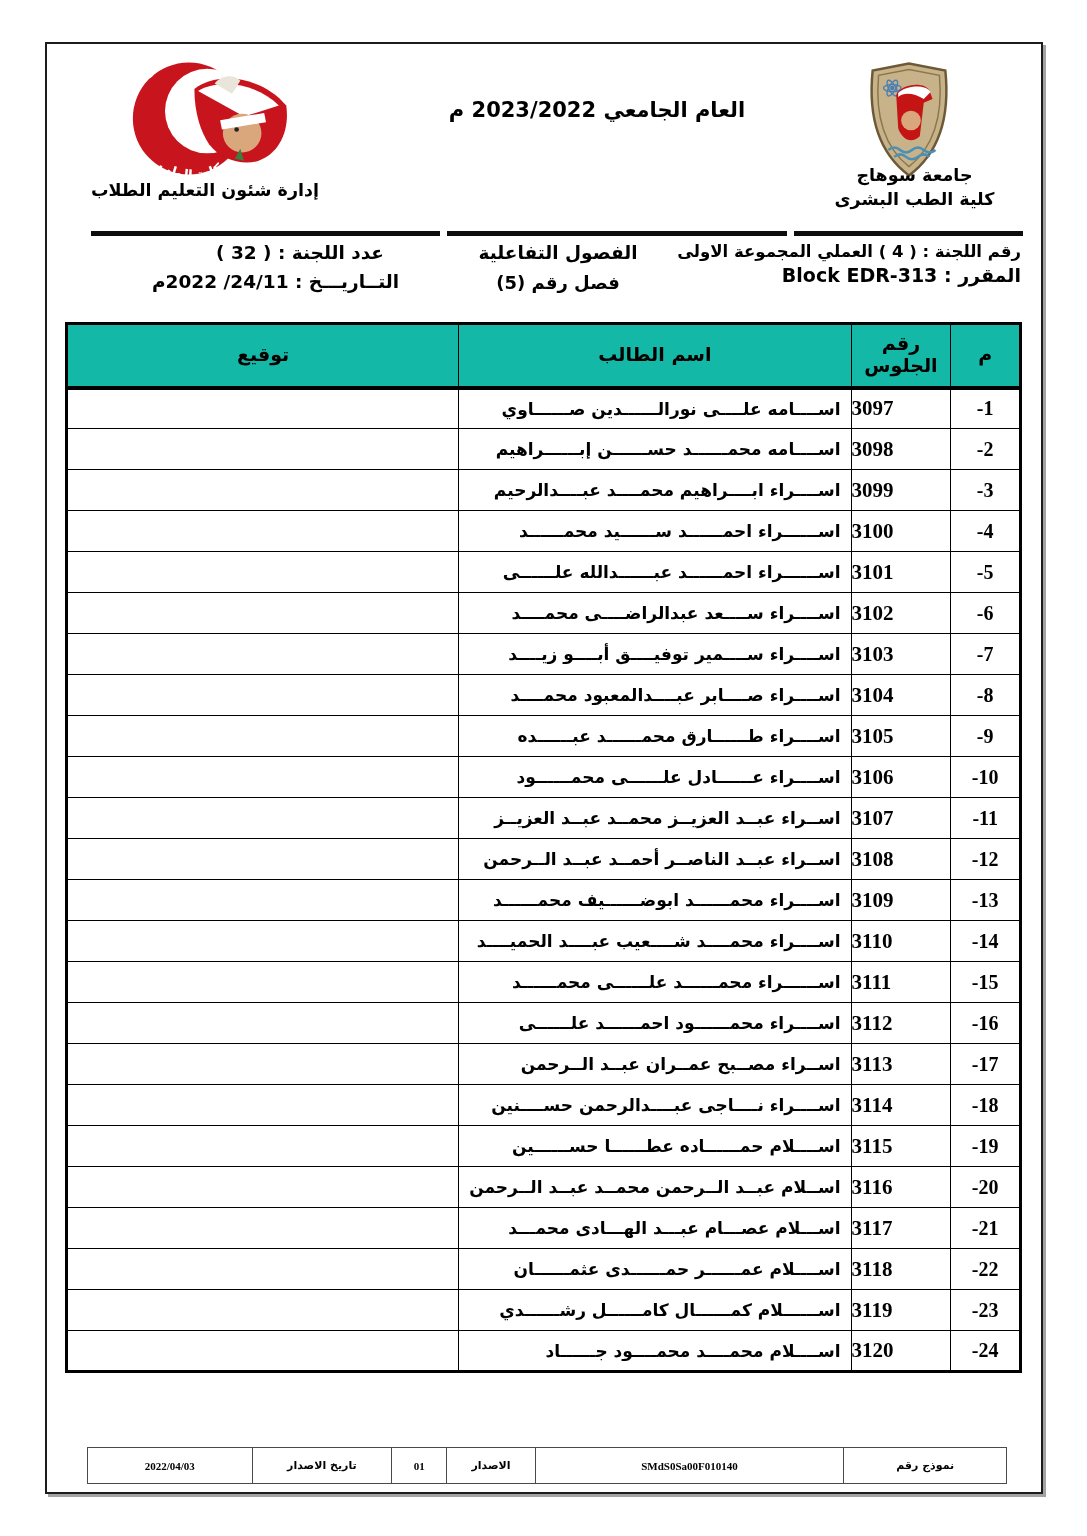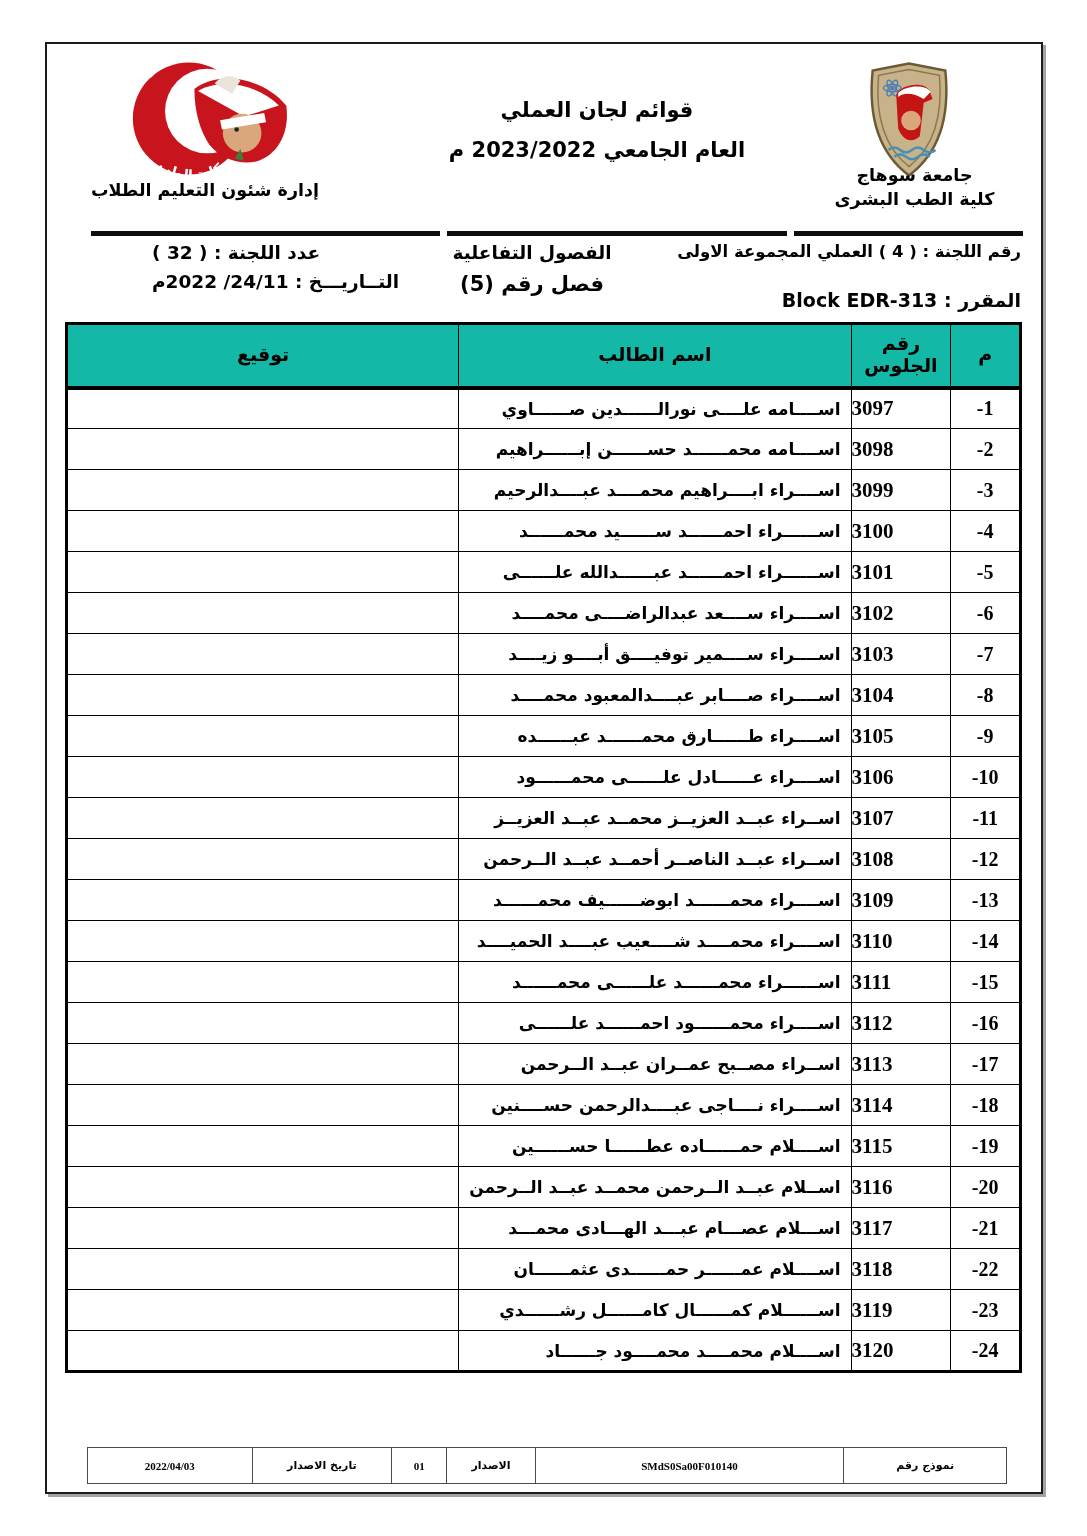--- a/index.html
+++ b/index.html
@@ -38,27 +38,27 @@
     display:flex; gap:7px;
   }
   .sep > div { background:#0d0d0d; height:5px; }
   .sep .s1 { flex:38; } .sep .s2 { flex:37; } .sep .s3 { flex:25; }
   
   .info { position:absolute; top:198px; left:0; width:100%; direction:rtl;
           font-family:"DejaVu Sans",sans-serif; font-weight:bold; }
   .info .cell { position:absolute; top:0; }
   .info .line { white-space:nowrap; }
   .cell-right { right:20px; width:338px; text-align:right; }
-  .cell-right .line1 { font-size:16.5px; margin-bottom:28px; }
+  .cell-right .line1 { font-size:16.5px; margin-bottom:3px; }
   .cell-right .line2 { font-size:19px; }
-  .cell-center { right:364px; width:290px; text-align:center; }
+  .cell-center { right:338px; width:290px; text-align:center; }
   .cell-center .line1 { font-size:18.5px; margin-bottom:9px; }
-  .cell-center .line2 { font-size:21px; }
+  .cell-center .line2 { font-size:18px; }
   .cell-left  { left:105px; width:296px; text-align:left; direction:rtl; }
-  .cell-left .line1 { font-size:18.5px; margin-bottom:8px; }
+  .cell-left .line1 { font-size:18.5px; margin-bottom:8px;text-align:center; }
   .cell-left .line2 { font-size:18.5px; }
   
   .student-table {
     position:absolute; top:278px; left:18px; width:957px;
     border-collapse:collapse; direction:rtl;
     font-family:"DejaVu Sans",sans-serif;
   }
   .student-table th, .student-table td { border:1.5px solid #000; font-weight:bold; }
   .student-table { border:3px solid #000; }
   .student-table thead th {
@@ -113,21 +113,20 @@
     <path d="M34 92 q6 -5 12 0 t12 0 t12 0 t12 0" stroke="#4a8fb5" fill="none" stroke-width="2.5"></path>
     <path d="M40 99 q6 -5 12 0 t12 0 t12 0" stroke="#4a8fb5" fill="none" stroke-width="2.5"></path>
   </svg>
 
   <div class="univ-text">
     <div>جامعة سوهاج</div>
     <div>كلية الطب البشرى</div>
   </div>
 
   <div class="titles">
-    <div>قوائم لجان العملي</div>
     <div>العام الجامعي 2023/2022 م</div>
   </div>
 
   <svg class="crescent" viewBox="0 0 230 135">
     <defs>
       <path id="arcTop" d="M34 48 A62 62 0 0 1 150 36"></path>
       <path id="arcBot" d="M38 94 A62 62 0 0 0 152 100"></path>
     </defs>
     <circle cx="92" cy="68" r="61" fill="#c8141c"></circle>
     <circle cx="112" cy="60" r="46" fill="#ffffff"></circle>

